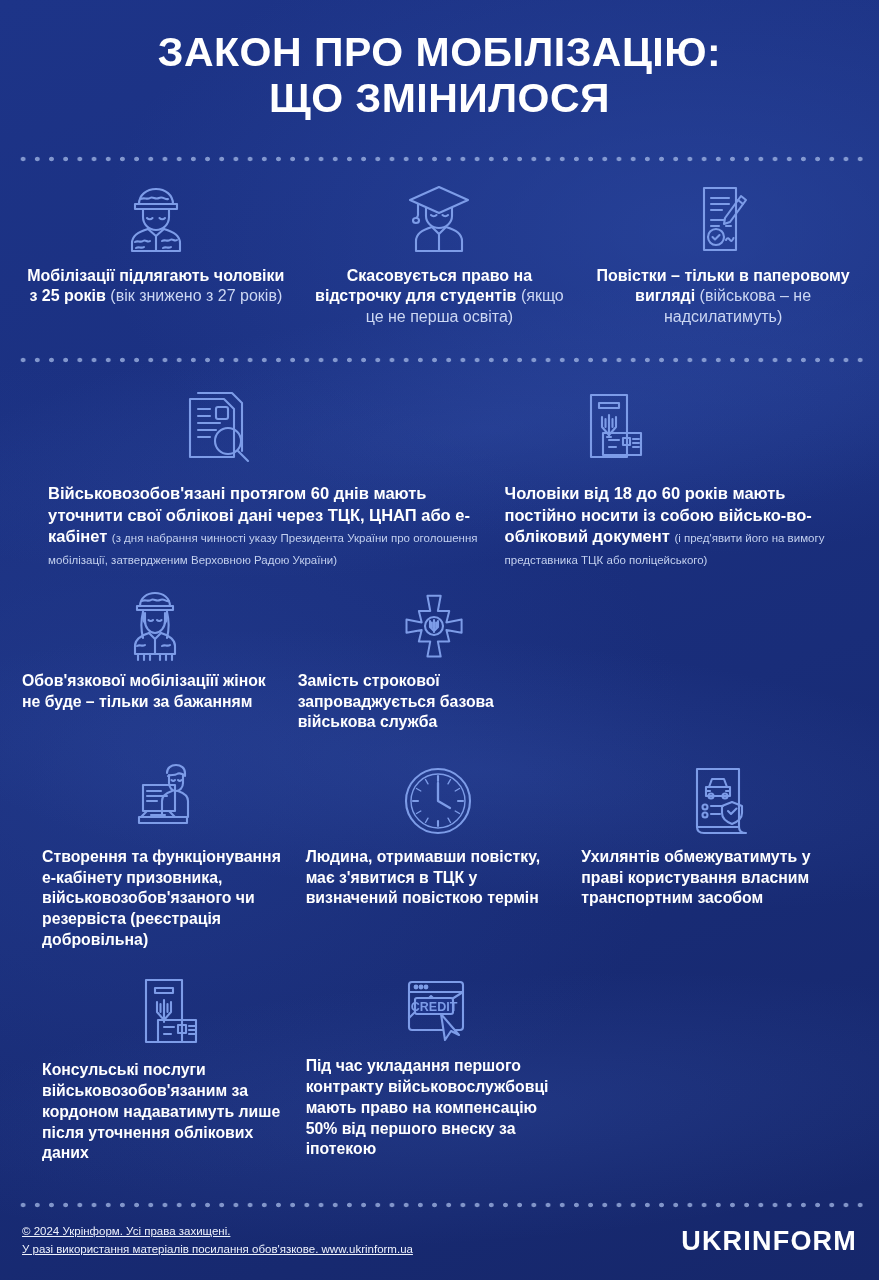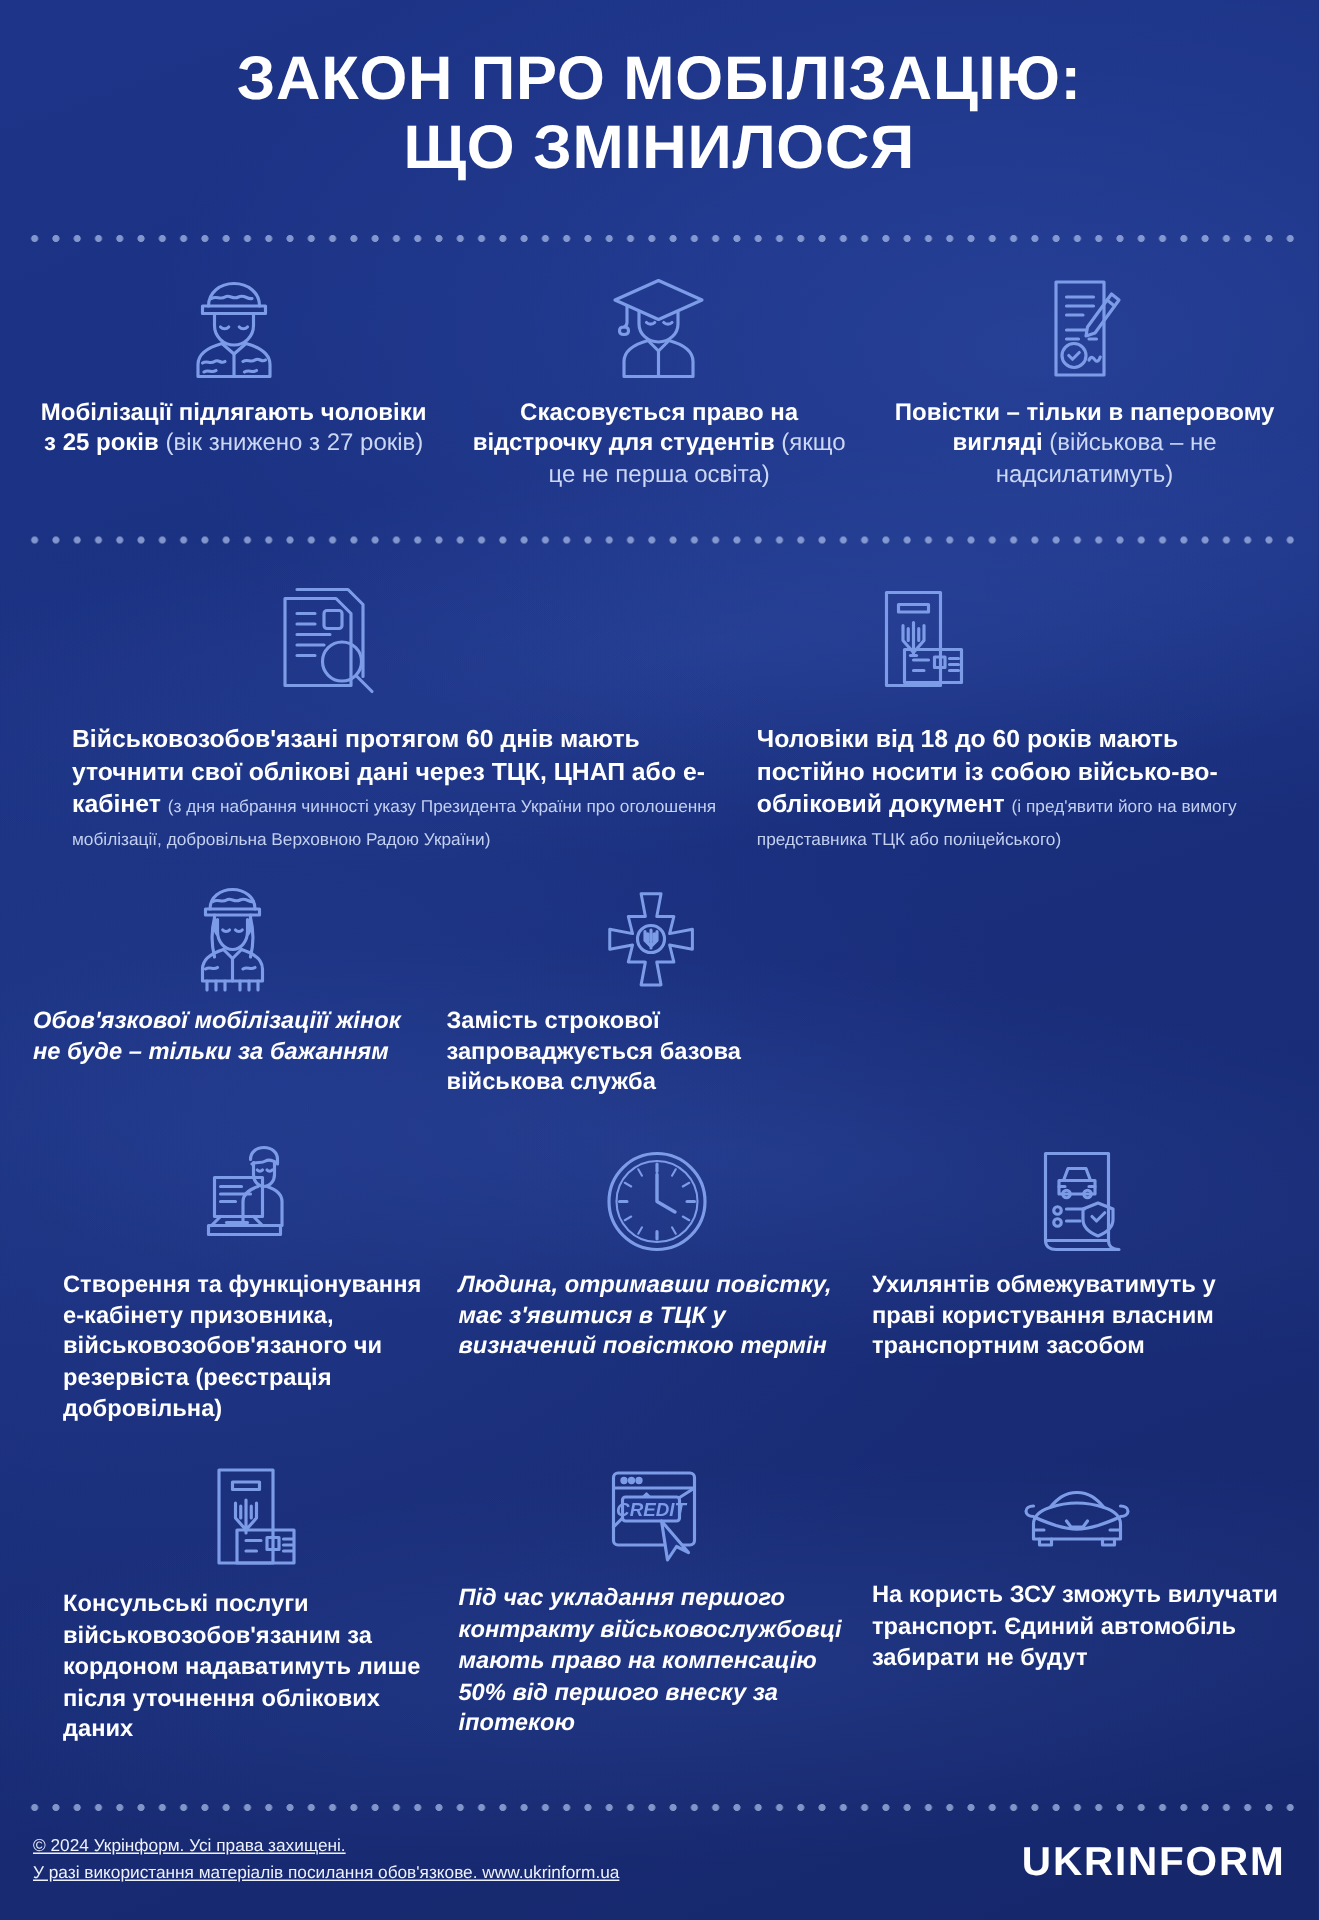--- a/index.html
+++ b/index.html
@@ -114,21 +114,21 @@
   .row2 .txt { font-size: 16.5px; line-height: 1.30; }
 
   
   .row3 .cell, .row4 .cell, .row5 .cell { width: 33.33%; }
   .row3 { padding-top: 10px; }
   .row4 { padding-top: 16px; }
   .row5 { padding-top: 14px; }
   .row3 .txt, .row4 .txt, .row5 .txt { font-size: 15.8px; line-height: 1.31; }
 
   .c1 { padding-left: 28px; }
-  .c2 { padding-left: 8px; font-style: italic; }
+  .c2 { padding-left: 8px; }
   .c3 { padding-left: 0px; }
 
   
   .footer {
     position: absolute;
     left: 0;
     right: 0;
     bottom: 0;
     height: 70px;
     display: flex;
@@ -242,21 +242,21 @@
           <path d="M14 10h34l10 10v48H14z"></path>
           <path d="M22 4h34l10 10v48"></path>
           <path d="M22 20h12M22 27h12M22 34h22M22 41h18M22 48h12"></path>
           <rect x="40" y="18" width="12" height="12" rx="2"></rect>
           <circle cx="52" cy="52" r="13"></circle>
           <path d="M62 62l10 10"></path>
         </svg>
       </div>
       <div class="txt left">
         <b>Військовозобов'язані протягом 60 днів мають уточнити свої облікові дані через ТЦК, ЦНАП або е-кабінет</b>
-        <span class="tiny">(з дня набрання чинності указу Президента України про оголошення мобілізації, добровільна Верховною Радою України)</span>
+        <span class="tiny">(з дня набрання чинності указу Президента України про оголошення мобілізації, затвердженим Верховною Радою України)</span>
       </div>
     </div>
 
     <div class="cell cellB">
       <div class="iconwrap">
         <svg width="86" height="86" viewBox="0 0 86 86" fill="none" stroke="#7d9ce8" stroke-width="2.1" stroke-linecap="round" stroke-linejoin="round">
           <path d="M20 6h36v62H20z"></path>
           <path d="M28 14h20v5H28z"></path>
           <path d="M38 26v22M31 28v10l7 8 7-8V28M34.5 30v8M41.5 30v8"></path>
           <path d="M36 48h4"></path>
@@ -413,36 +413,20 @@
           <rect x="18" y="22" width="38" height="16" rx="2" fill="#1d3488"></rect>
           <text x="37" y="34.5" text-anchor="middle" font-family="Liberation Sans, sans-serif" font-size="12.5" font-weight="bold" fill="#7d9ce8" stroke="none">CREDIT</text>
           <path d="M44 38l4 26 6-9 8 4z" fill="#1d3488"></path>
         </svg>
       </div>
       <div class="txt left">
         <b>Під час укладання першого контракту військовослужбовці мають право на компенсацію 50% від першого внеску за іпотекою</b>
       </div>
     </div>
 
-    <div class="cell c3">
-      <div class="iconwrap">
-        <svg width="86" height="70" viewBox="0 0 86 70" fill="none" stroke="#7d9ce8" stroke-width="2.1" stroke-linecap="round" stroke-linejoin="round">
-          <path d="M14 40c0-6 5-9 11-11 5-6 10-10 18-10s13 4 18 10c6 2 11 5 11 11v10H14z"></path>
-          <path d="M25 29c6-2 12-3 18-3s12 1 18 3"></path>
-          <path d="M16 36c4 2 10 4 13 5 5 1.5 9 2.5 14 2.5s9-1 14-2.5c3-1 9-3 13-5"></path>
-          <path d="M36 38l3 4h8l3-4"></path>
-          <path d="M14 44h7M65 44h7"></path>
-          <path d="M18 50v4h8v-4M60 50v4h8v-4"></path>
-          <path d="M14 28c-3 0-5 1.5-5 3.5S11 35 14 35M72 28c3 0 5 1.5 5 3.5S75 35 72 35"></path>
-        </svg>
-      </div>
-      <div class="txt left">
-        <b>На користь ЗСУ зможуть вилучати транспорт. Єдиний автомобіль забирати не будут</b>
-      </div>
-    </div>
 
   </div>
 
   <div style="position:absolute; left:0; right:0; bottom:68px;">
     <div class="divider"></div>
   </div>
 
   <div class="footer">
     <div class="copy">
       <div>© 2024 Укрінформ. Усі права захищені.</div>

